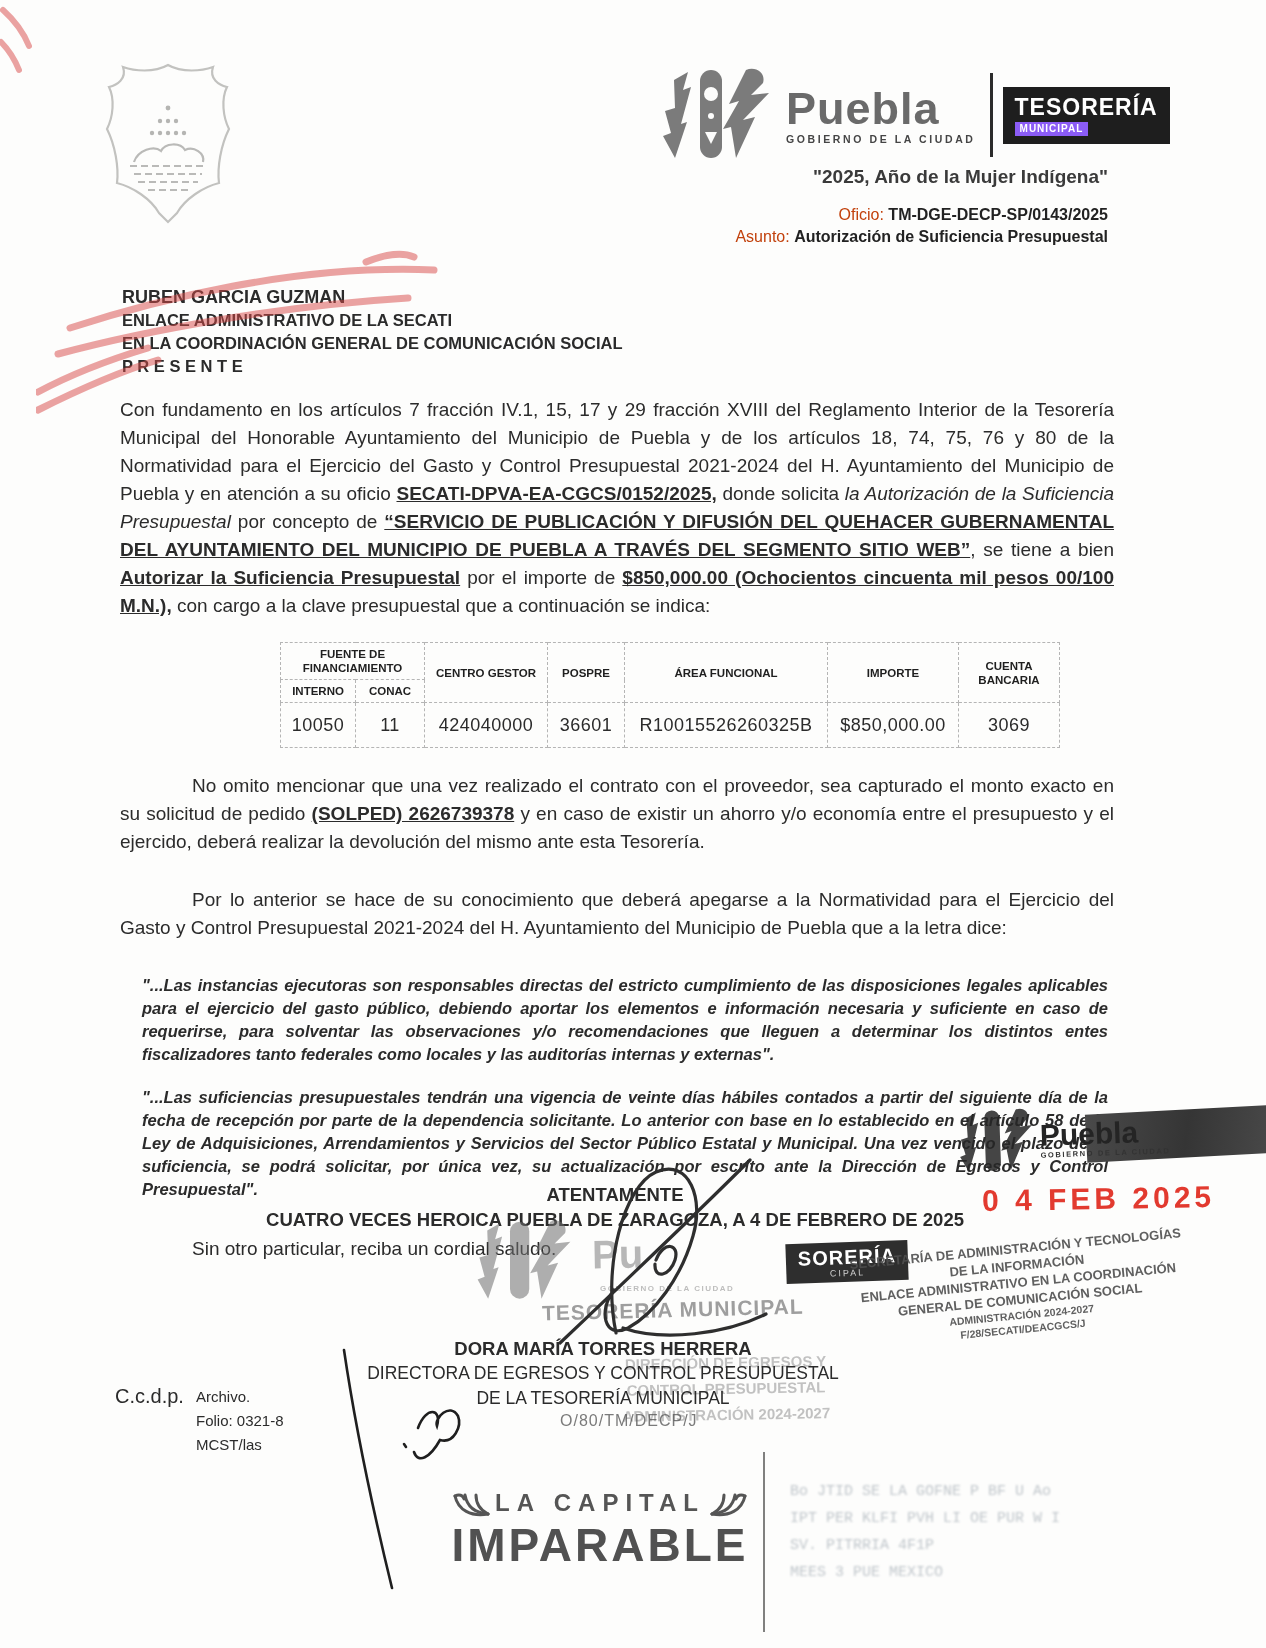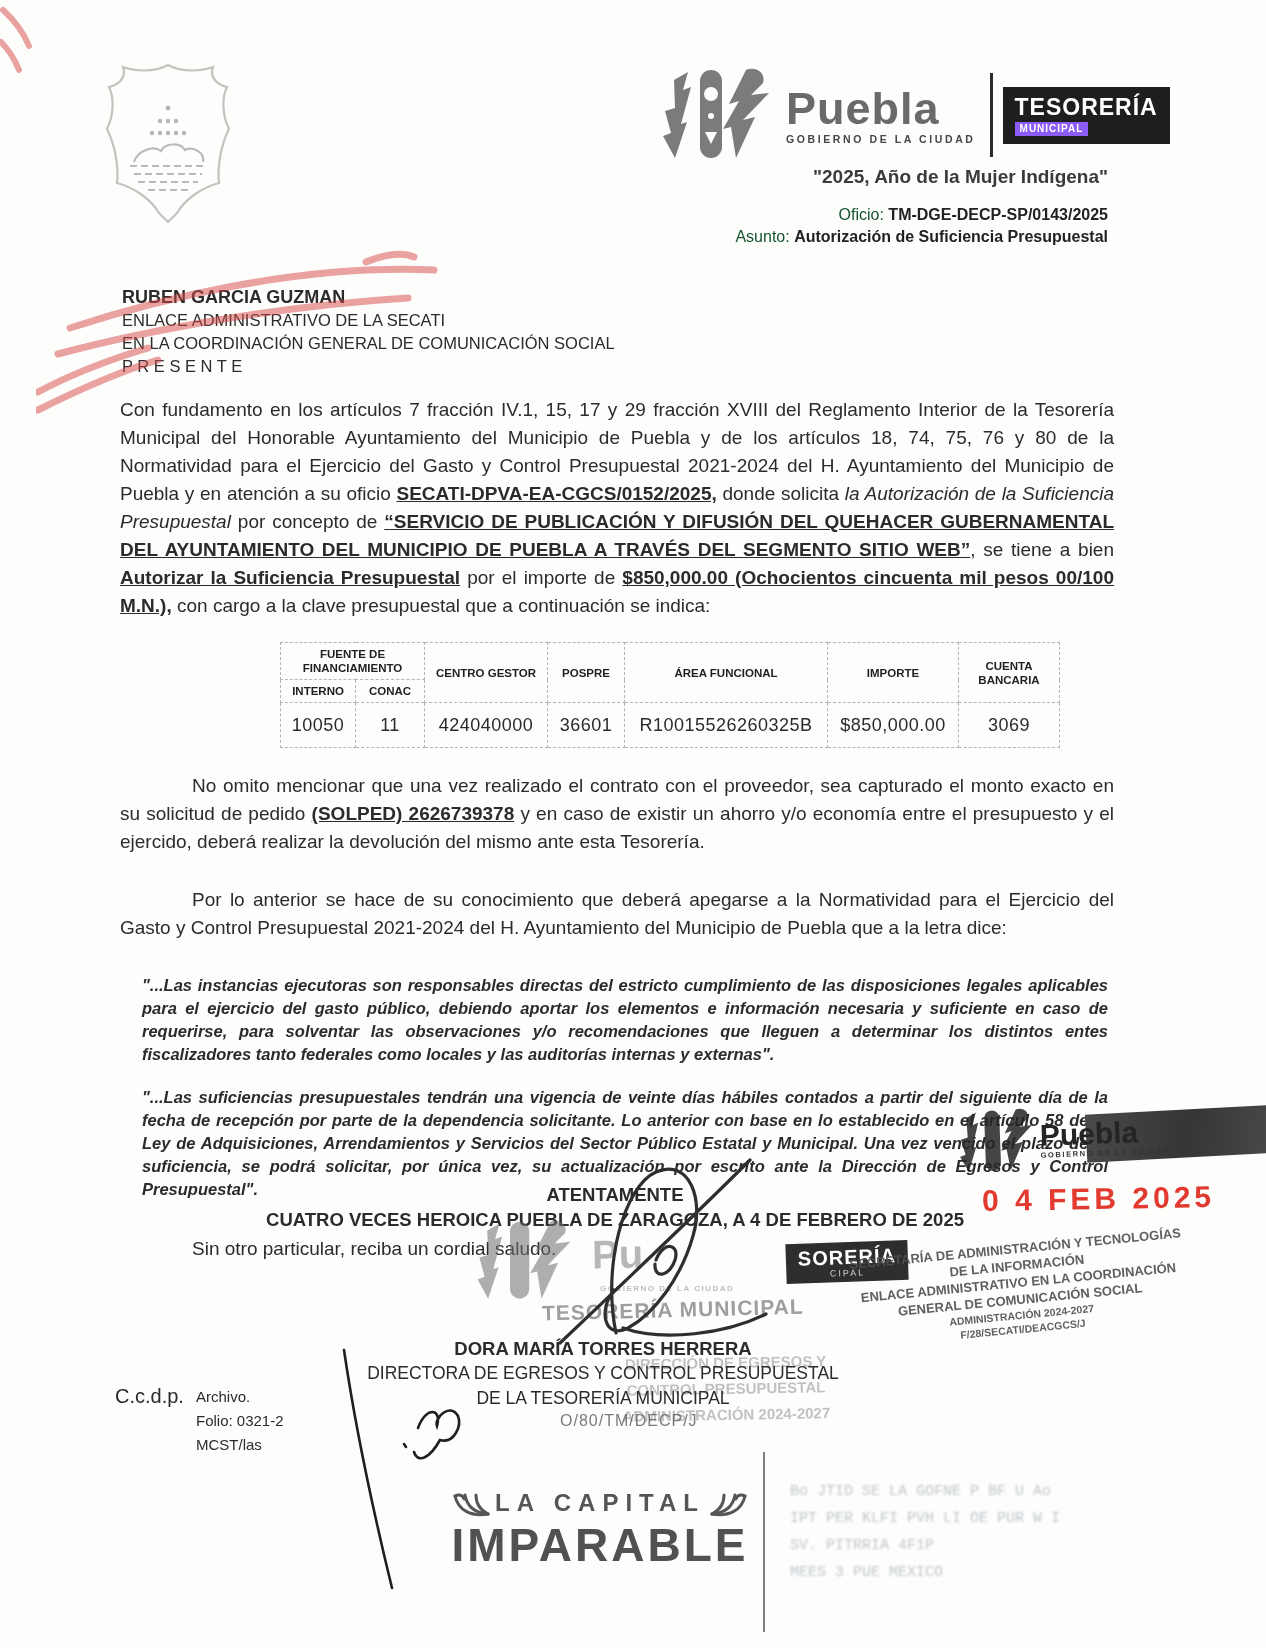--- a/index.html
+++ b/index.html
@@ -15,26 +15,26 @@
   .brand{font-size:45px;font-weight:bold;color:#6a6a6a;letter-spacing:1px;}
   .brandSub{font-size:10.5px;font-weight:bold;color:#454545;letter-spacing:2.6px;margin-top:3px;}
   .logoDiv{width:3px;height:84px;background:#2b2b2b;margin:0 10px 0 14px;}
   .badge{background:#1e1e1e;color:#fff;padding:9px 12px 8px;line-height:1;}
   .badgeTop{font-size:23px;font-weight:bold;letter-spacing:1px;}
   .badgeBottom{display:inline-block;background:#8b5cf6;color:#fff;font-size:10px;font-weight:bold;
                padding:2px 5px;margin-top:3px;letter-spacing:1px;}
   .hdrRight{right:158px;top:166px;width:640px;text-align:right;}
   .quoteYear{font-size:19px;font-weight:bold;color:#3a3a3a;margin-bottom:16px;}
   .refLine{font-size:16px;line-height:22px;}
-  .lbl{color:#14532d;}
+  .lbl{color:#c2410c;}
   .refLine .val{font-weight:bold;color:#222;}
   
   .recipient{left:122px;top:286px;line-height:23px;}
   .recName{font-size:18px;font-weight:bold;}
-  .recLine{font-size:16.5px;font-weight:normal;}
+  .recLine{font-size:16.5px;font-weight:bold;}
   
   .bodyFlow{left:120px;top:396px;width:994px;font-size:19px;line-height:28px;text-align:justify;}
   .para{margin:0;}
   .indent{text-indent:72px;} .mt2{margin-top:30px;} .mt3{margin-top:32px;} .mt4{margin-top:20px;} .mt5{margin-top:34px;}
   .quotePara{margin-left:22px;width:966px;font-size:16.5px;line-height:23px;font-weight:bold;font-style:italic;}
   
   .tblWrap{margin:22px 0 24px 160px;}
   table.budget{border-collapse:collapse;}
   table.budget th,table.budget td{border:1px dashed #b5b5b5;text-align:center;vertical-align:middle;}
   table.budget th{font-size:11.5px;font-weight:bold;line-height:14px;padding:4px 6px;color:#1f1f1f;}
@@ -265,21 +265,21 @@
   <div class="abs signBlock">
     <div class="signName">DORA MARÍA TORRES HERRERA</div>
     <div class="signTitle">DIRECTORA DE EGRESOS Y CONTROL PRESUPUESTAL</div>
     <div class="signTitle">DE LA TESORERÍA MUNICIPAL</div>
   </div>
   <div class="abs refCode">O/80/TM/DECP/J</div>
 
   <div class="abs ccdpLbl">C.c.d.p.</div>
   <div class="abs ccdpLines">
     <div>Archivo.</div>
-    <div>Folio: 0321-2</div>
+    <div>Folio: 0321-8</div>
     <div>MCST/las</div>
   </div>
 
   <svg class="abs" style="left:326px;top:1348px;z-index:9;" width="180" height="245" viewBox="0 0 180 245">
     <g fill="none" stroke="#1f1f1f" stroke-width="2.6" stroke-linecap="round">
       <path d="M18,2 C28,70 44,150 66,240"></path>
       <path d="M92,80 C100,58 116,60 111,78 C108,70 124,54 132,68 C136,78 128,96 114,92 C104,110 92,116 88,104"></path>
       <path d="M78,96 L80,99"></path>
     </g>
   </svg>

